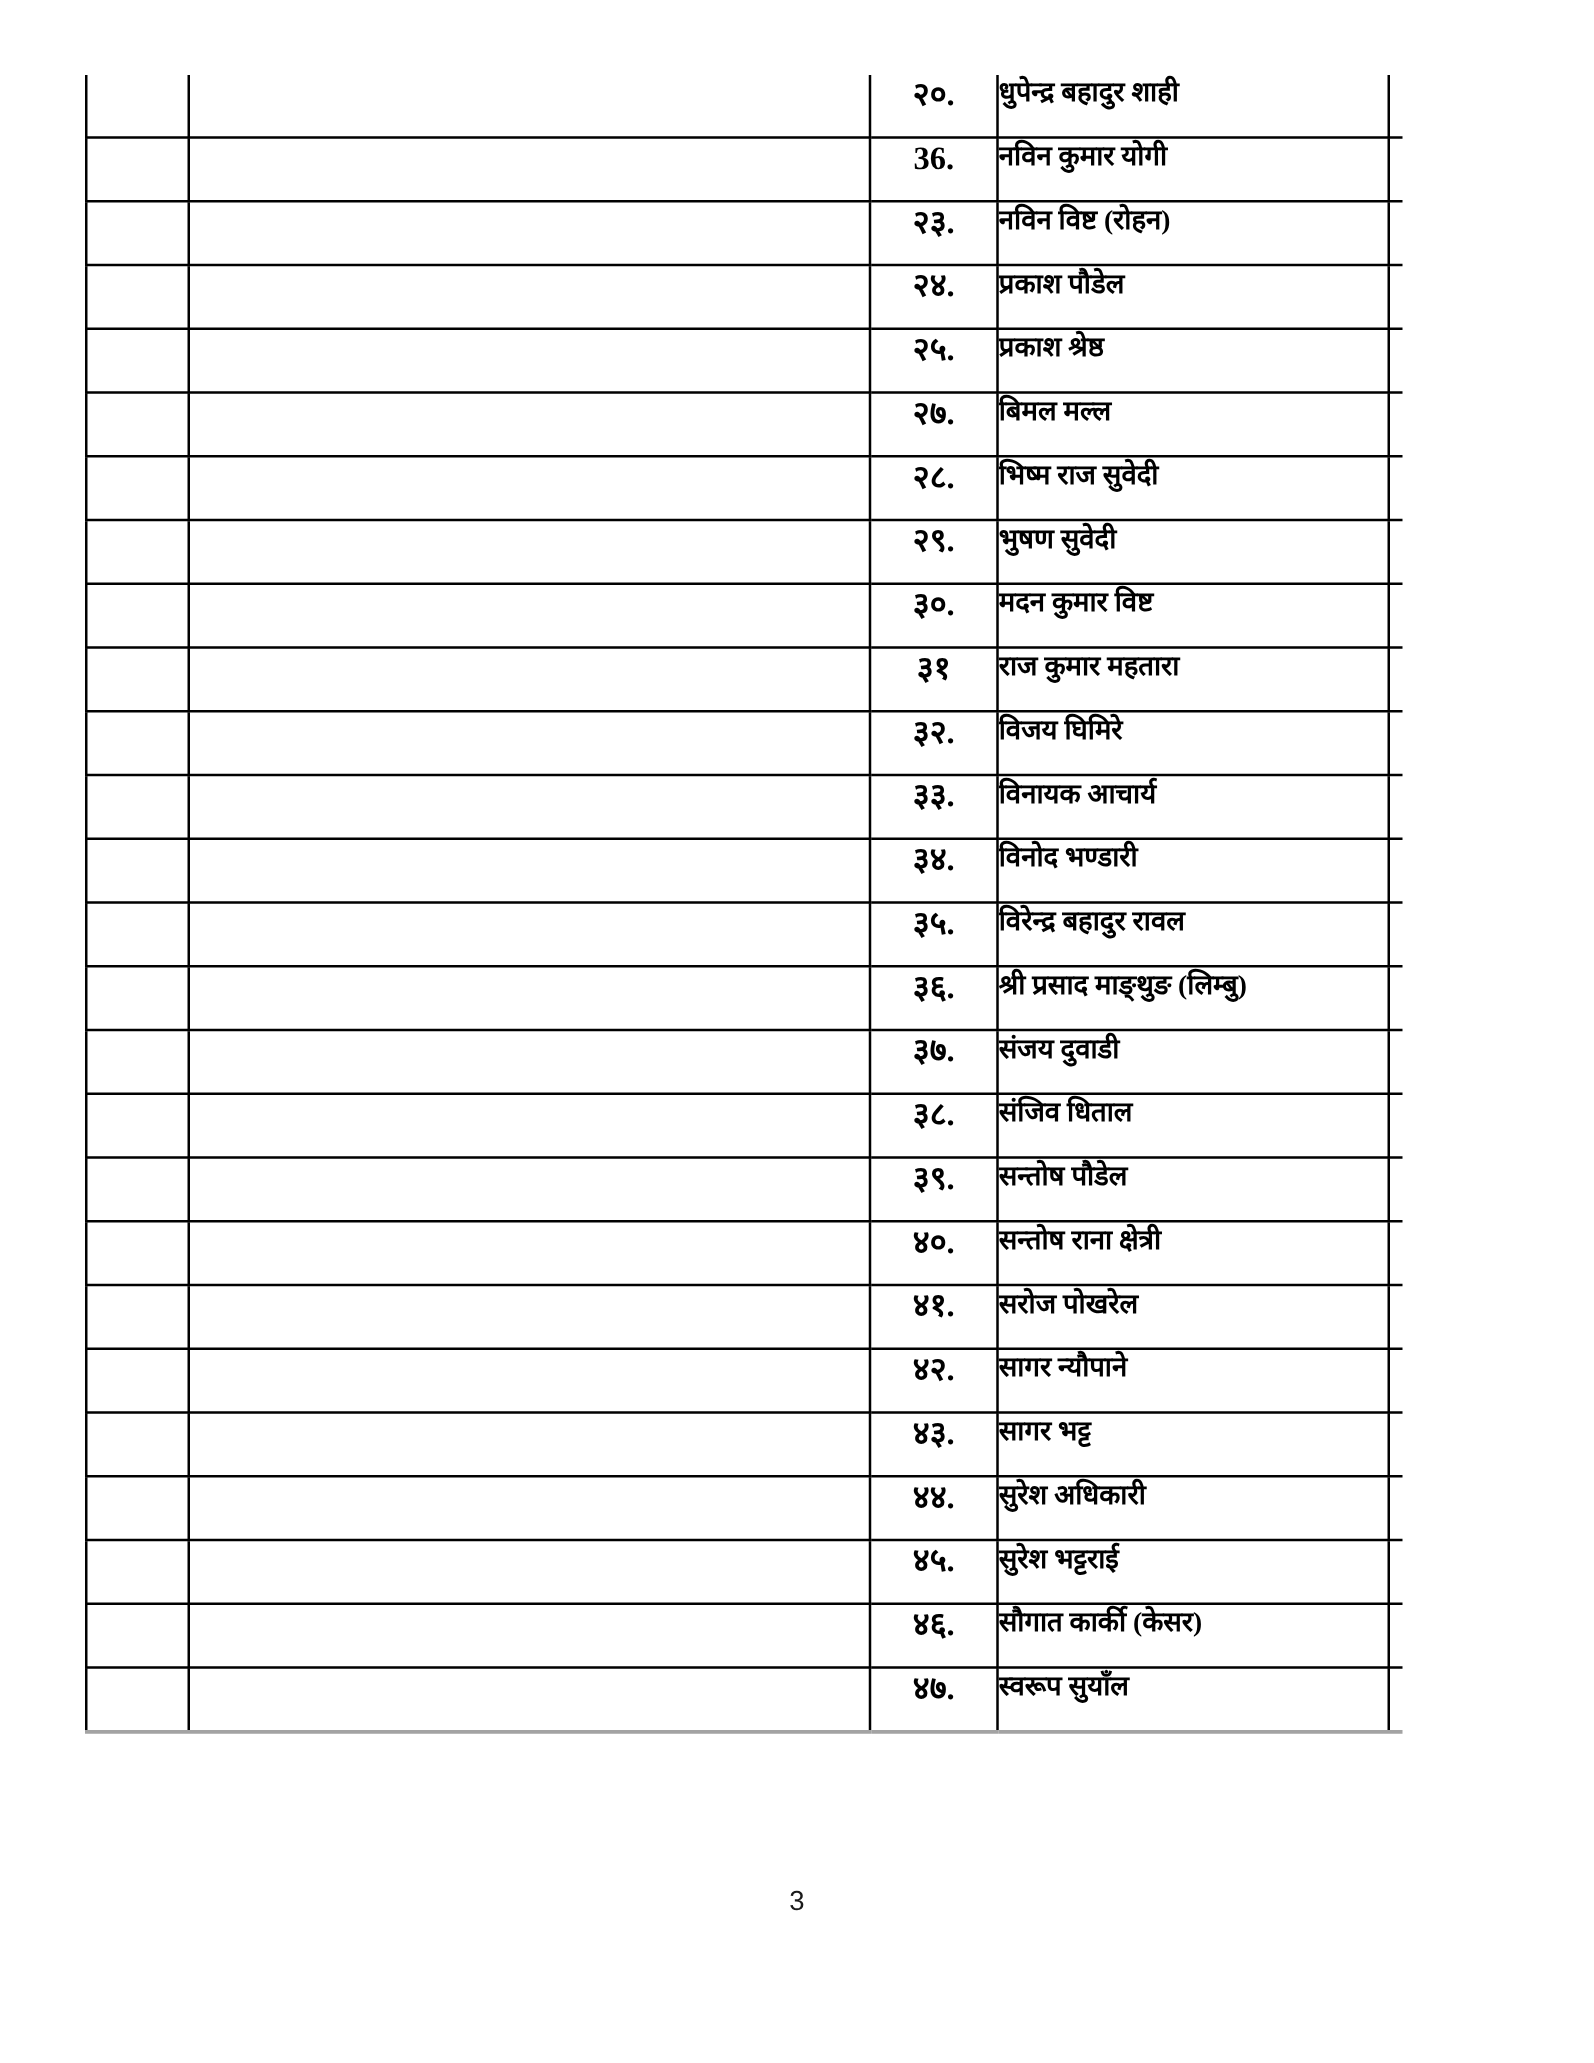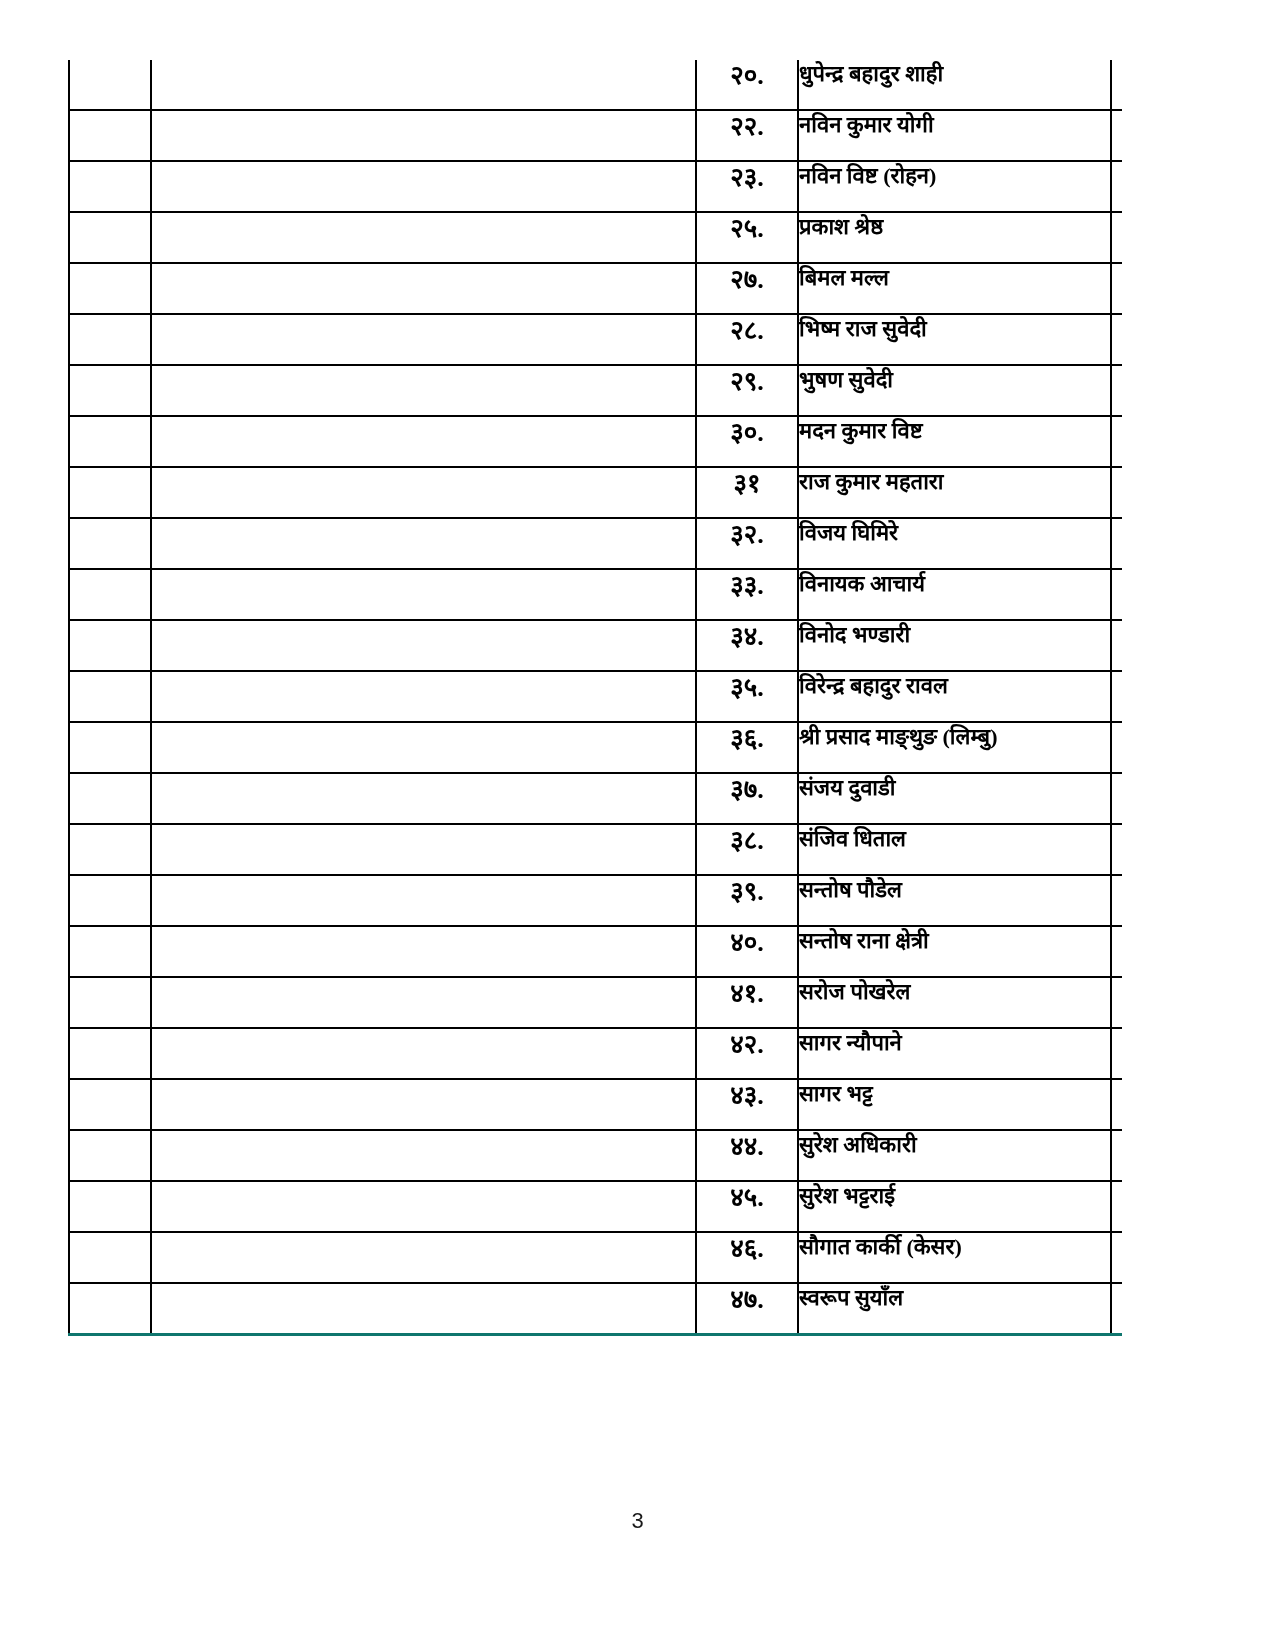--- a/index.html
+++ b/index.html
@@ -29,21 +29,21 @@
     height: 49px;            
     padding: 0;
     overflow: hidden;
   }
   
   table.roster tr:first-child td {
     border-top: none;
   }
   
   table.roster tr:last-child td {
-    border-bottom: 3px solid #0f766e;
+    border-bottom: 3px solid #a3a3a3;
   }
   td.cell-num {
     text-align: center;
     font-weight: 700;
     font-size: 26px;
     line-height: 1.25;
     padding-top: 4px;
     color: #000000;
   }
   td.cell-name {
@@ -82,34 +82,41 @@
         <tr>
           <td></td>
           <td></td>
           <td class="cell-num">२०.</td>
           <td class="cell-name">धुपेन्द्र बहादुर शाही</td>
           <td></td>
         </tr>
         <tr>
           <td></td>
           <td></td>
-          <td class="cell-num">२२.</td>
+          <td class="cell-num">36.</td>
           <td class="cell-name">नविन कुमार योगी</td>
           <td></td>
         </tr>
         <tr>
           <td></td>
           <td></td>
           <td class="cell-num">२३.</td>
           <td class="cell-name">नविन विष्ट (रोहन)</td>
           <td></td>
         </tr>
         <tr>
           <td></td>
           <td></td>
+          <td class="cell-num">२४.</td>
+          <td class="cell-name">प्रकाश पौडेल</td>
+          <td></td>
+        </tr>
+        <tr>
+          <td></td>
+          <td></td>
           <td class="cell-num">२५.</td>
           <td class="cell-name">प्रकाश श्रेष्ठ</td>
           <td></td>
         </tr>
         <tr>
           <td></td>
           <td></td>
           <td class="cell-num">२७.</td>
           <td class="cell-name">बिमल मल्ल</td>
           <td></td>

